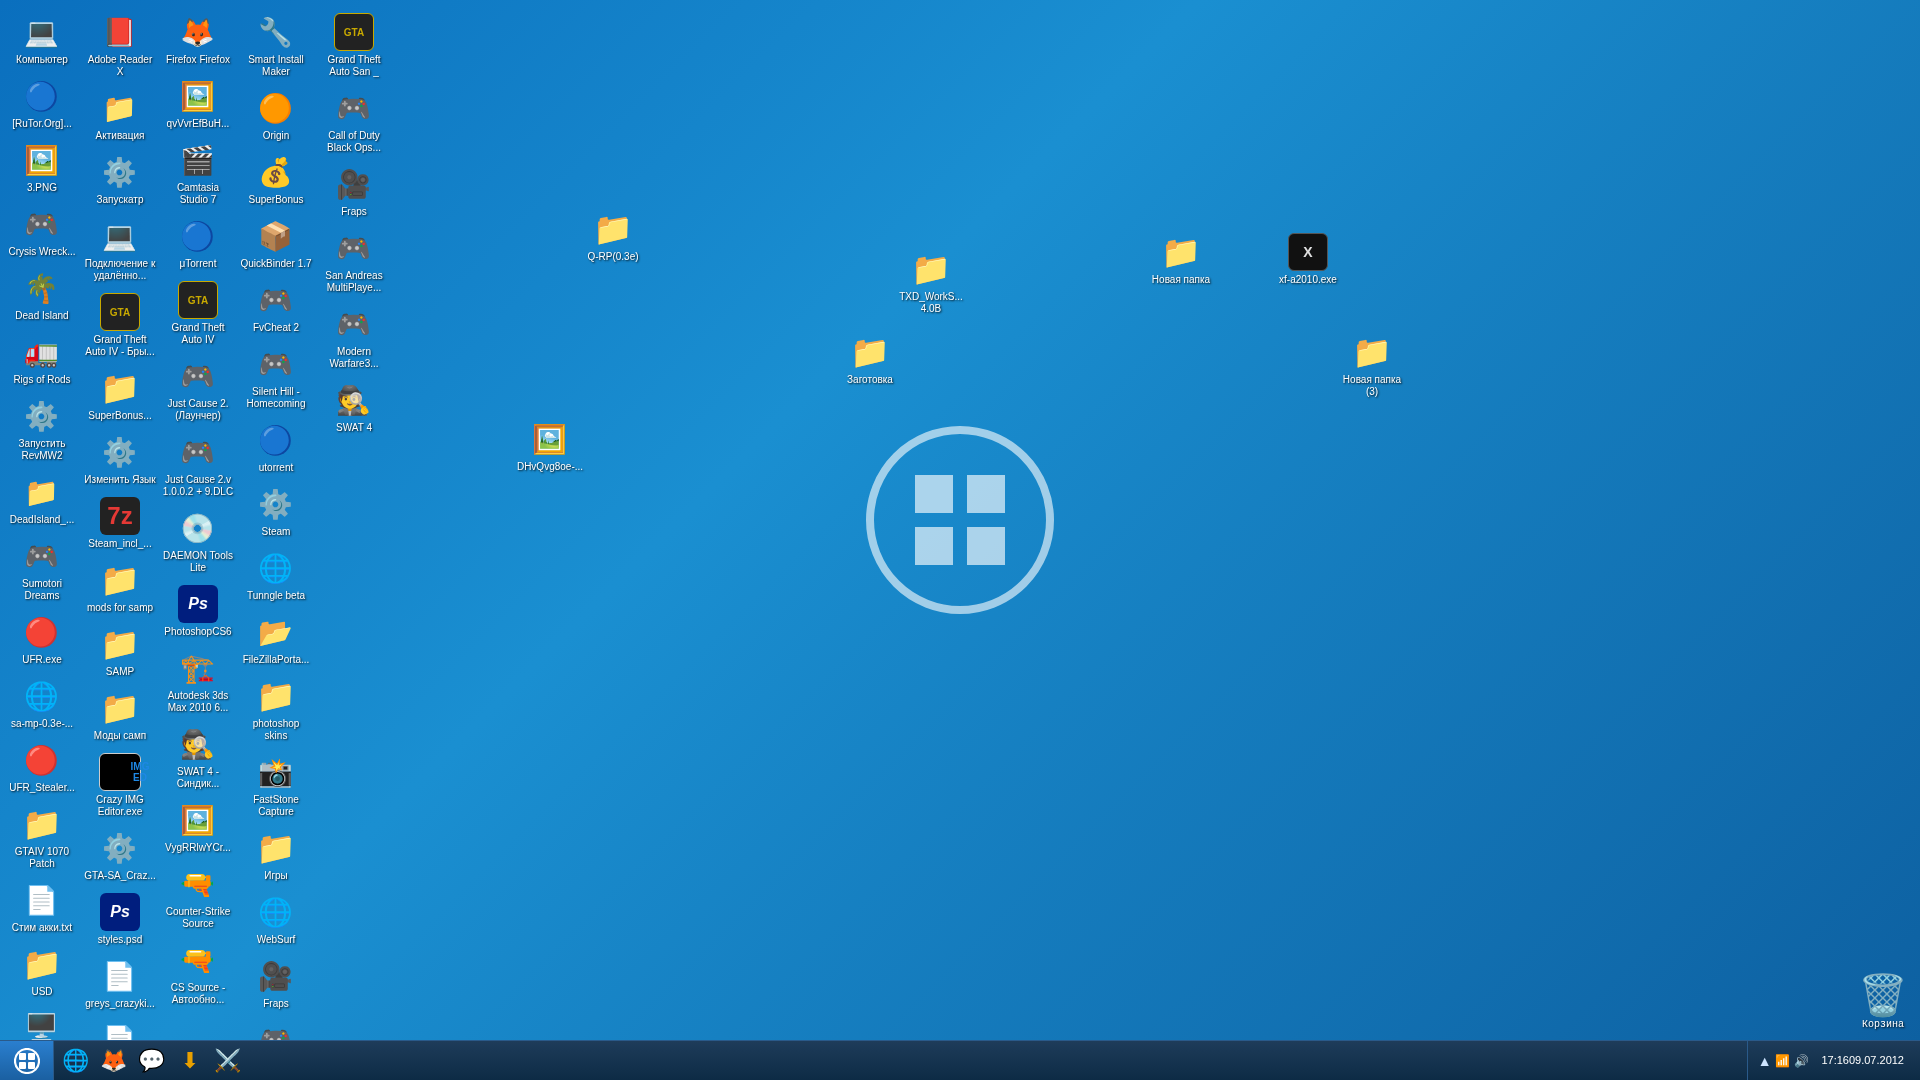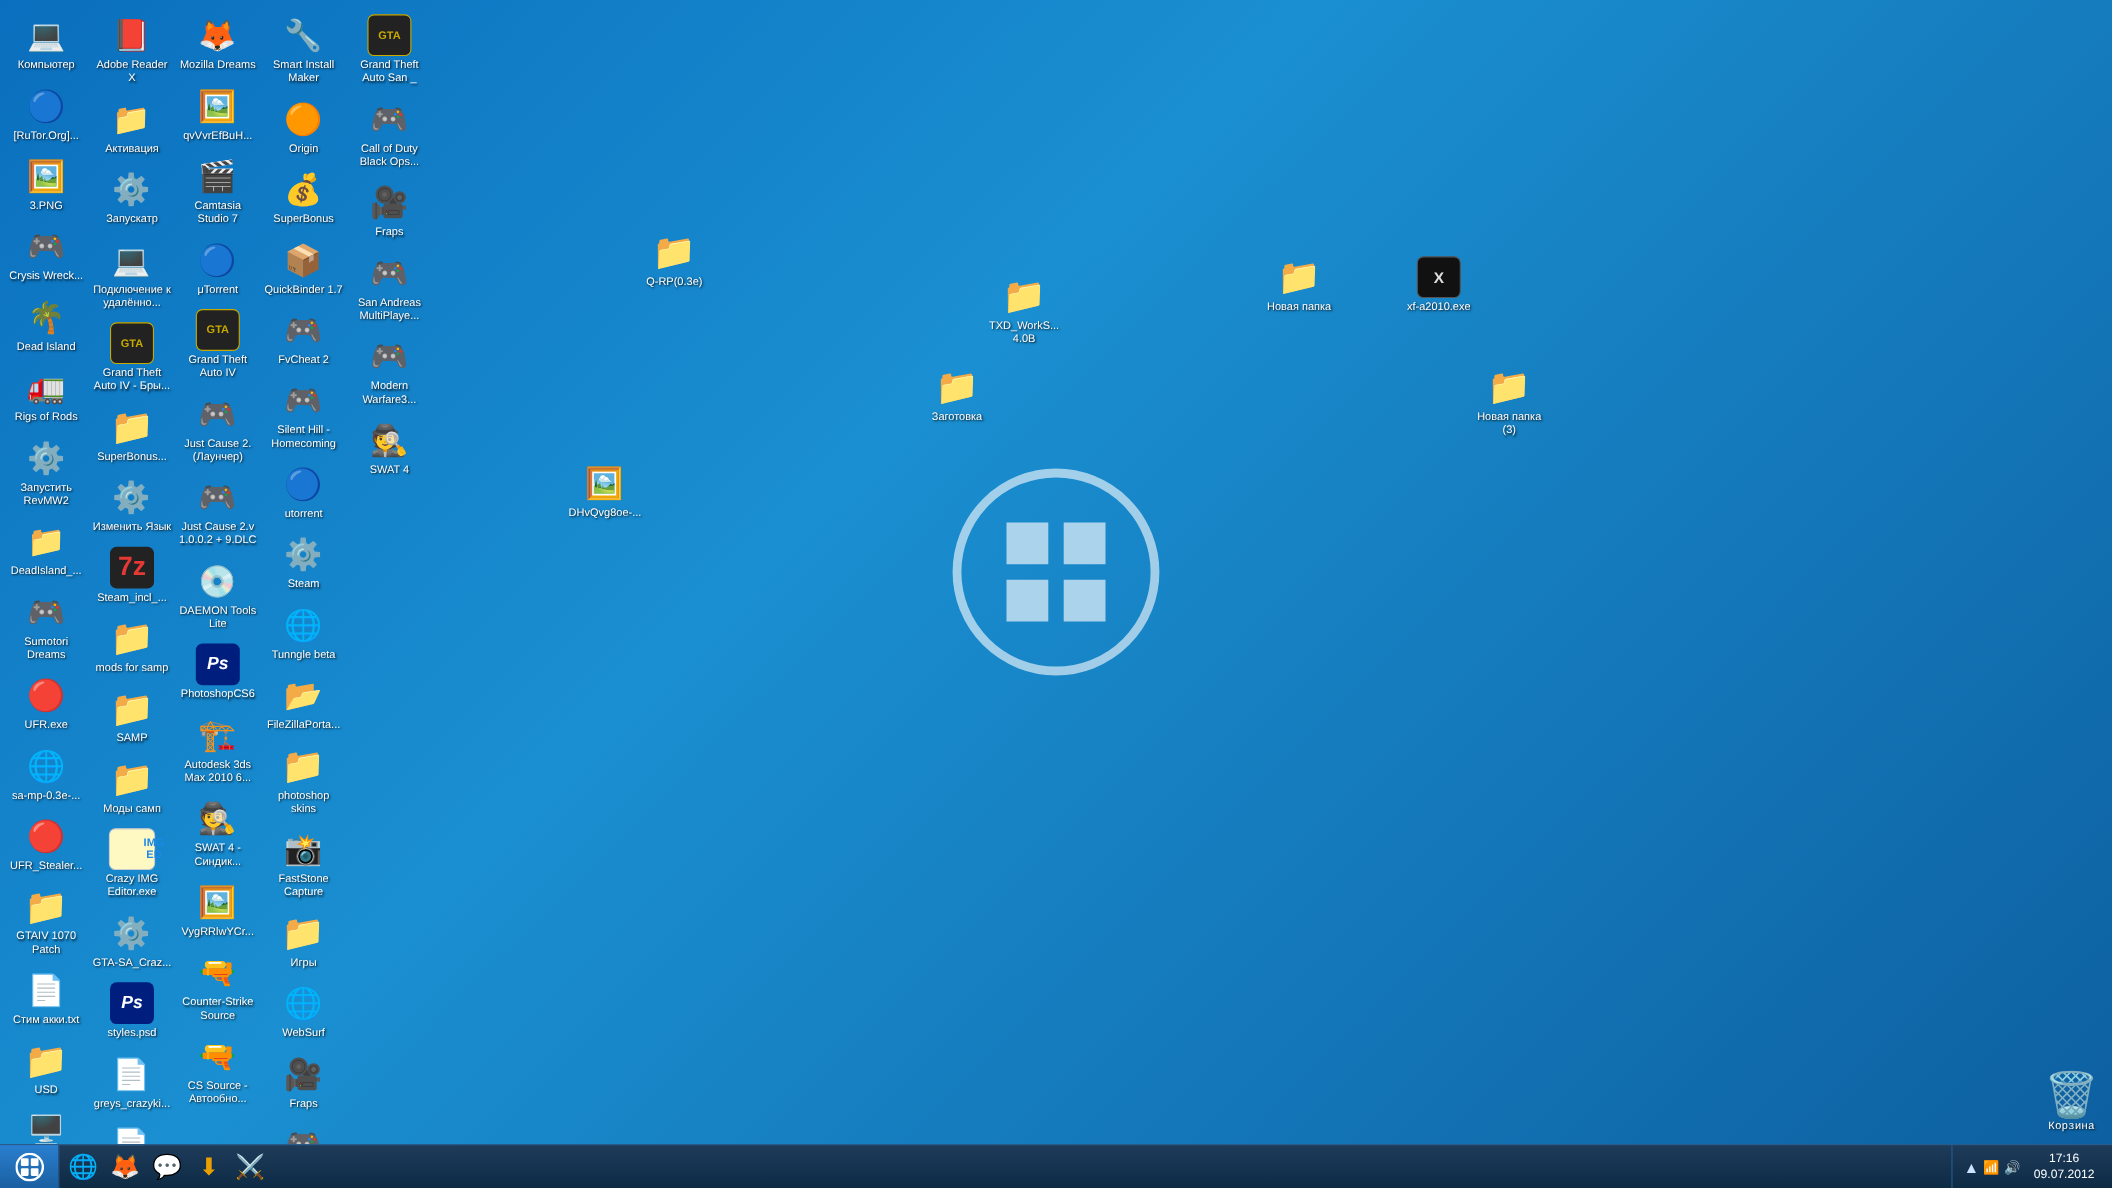--- a/index.html
+++ b/index.html
@@ -130,21 +130,20 @@
     .system-tray {
       display: flex;
       align-items: center;
       gap: 4px;
       font-size: 11px;
       color: #cce4ff;
     }
 
     .clock {
       display: flex;
-      flex-direction: column;
       align-items: center;
       font-size: 11px;
       color: white;
       line-height: 1.3;
       padding: 0 6px;
       cursor: pointer;
       justify-content: center;
     }
 
     
@@ -171,21 +170,21 @@
       display: flex;
       align-items: center;
       justify-content: center;
       font-size: 24px;
       font-weight: bold;
     }
 
     .gta-box { background: #222; color: #c8a900; font-size: 10px; font-weight: bold; border: 1px solid #c8a900; padding: 1px; text-align: center; line-height: 1.1; }
     .ps-box { background: #001e7e; color: white; font-size: 16px; font-weight: bold; font-style: italic; }
     .sz-box { background: #222; color: #e53935; font-size: 24px; }
-    .img-box { background: #fef9c3; color: #1e88e5; font-size: 10px; font-weight: bold; border: 1px solid #ccc; padding-left: 40px; }
+    .img-box { background: #000000; color: #1e88e5; font-size: 10px; font-weight: bold; border: 1px solid #ccc; padding-left: 40px; }
     .xf-box { background: #111; color: #e0e0e0; font-size: 14px; border: 1px solid #555; }
   </style>
 </head>
 <body>
 
 <svg class="win-logo-watermark" viewBox="0 0 200 200">
   <circle cx="100" cy="100" r="90" fill="none" stroke="rgba(255,255,255,0.7)" stroke-width="8"></circle>
   <g fill="rgba(255,255,255,0.75)">
 
     <path d="M55,55 L93,55 L93,93 L55,93 Z" rx="3"></path>
@@ -397,21 +396,21 @@
           <span>📄</span>
         </div>
         <span class="icon-label">web20by_cra...</span>
       </div>
     </div>
     <div class="icon-column" style="left: 160px;">
       <div class="desktop-icon">
         <div class="icon-img">
           <span class="ic-orange">🦊</span>
         </div>
-        <span class="icon-label">Mozilla Dreams</span>
+        <span class="icon-label">Firefox Firefox</span>
       </div>
       <div class="desktop-icon">
         <div class="icon-img">
           <span>🖼️</span>
         </div>
         <span class="icon-label">qvVvrEfBuH...</span>
       </div>
       <div class="desktop-icon">
         <div class="icon-img">
           <span class="ic-green">🎬</span>

